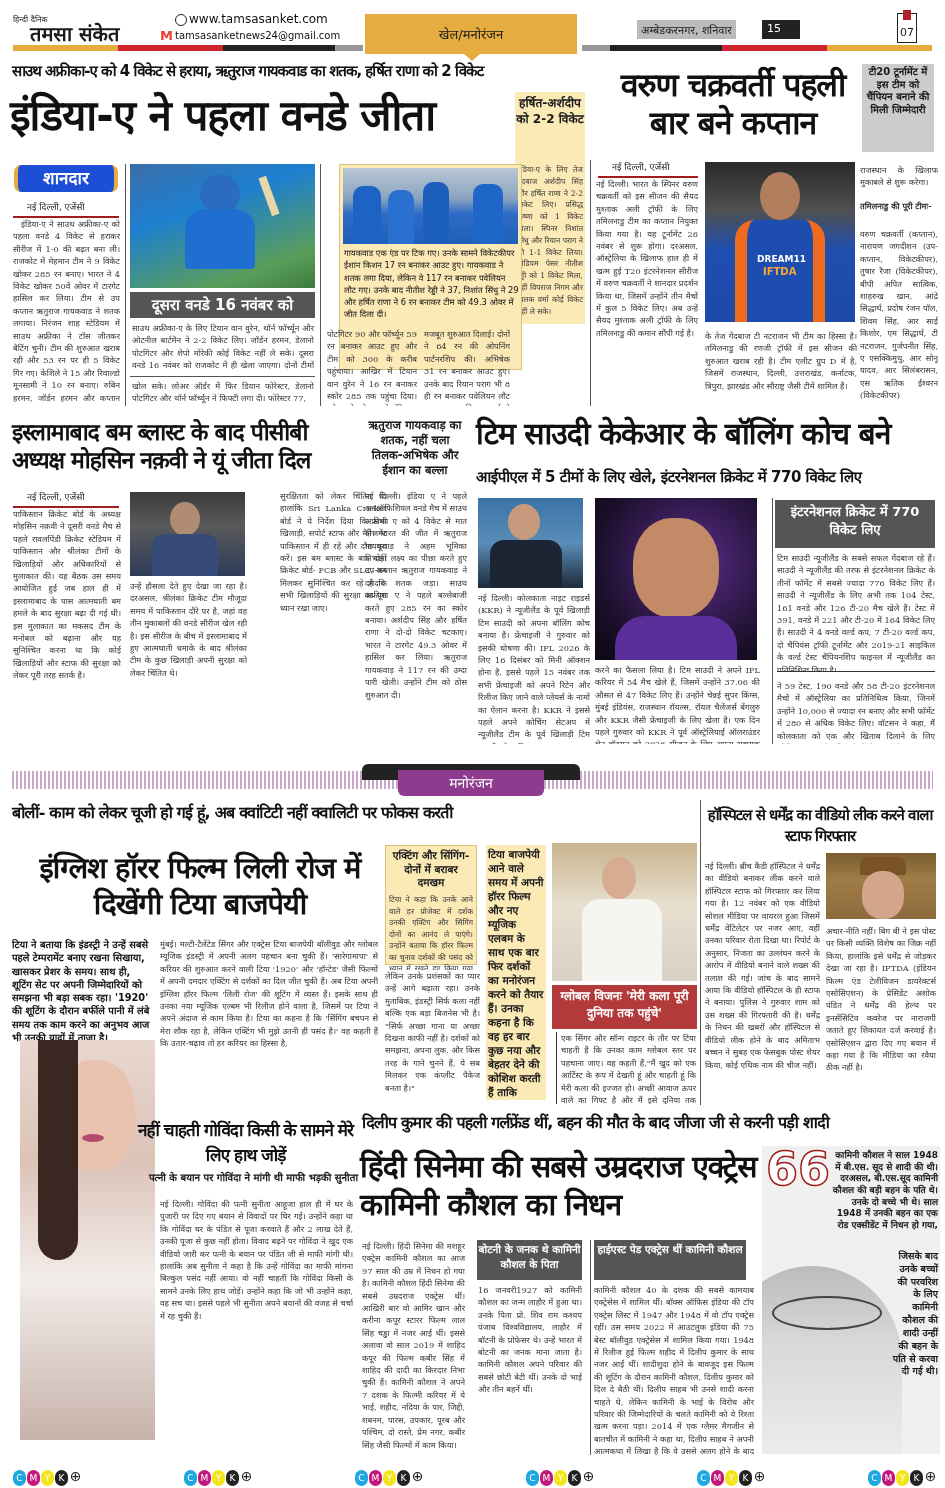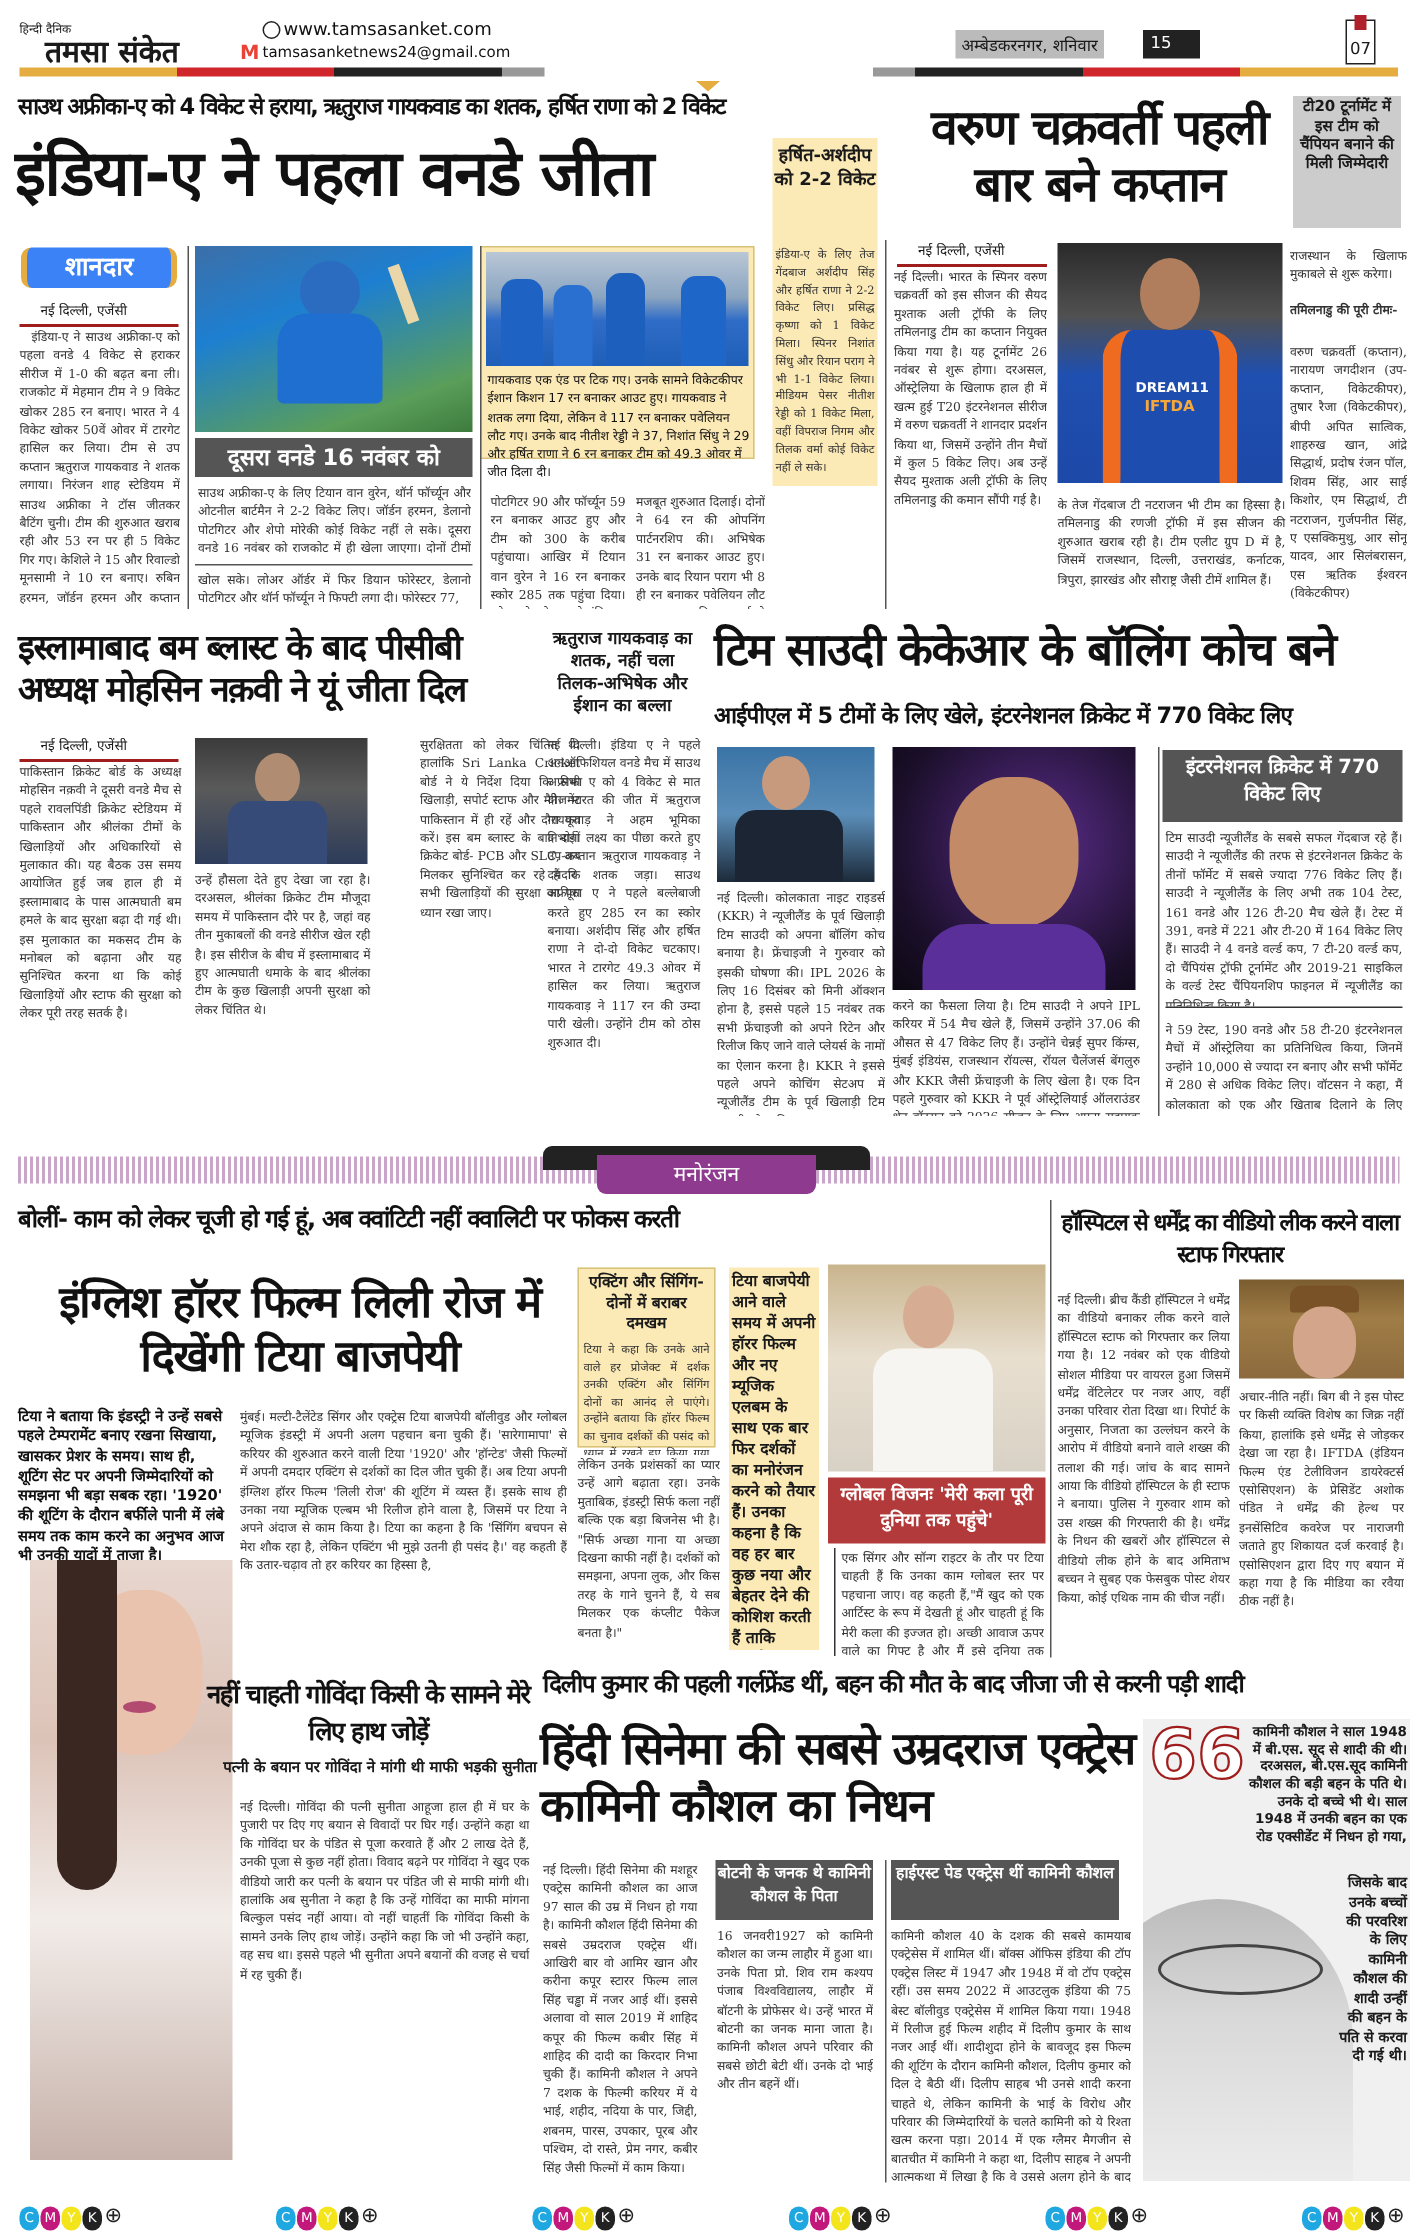--- a/index.html
+++ b/index.html
@@ -18,52 +18,55 @@
 <body>
 
 <div class="abs" style="left:0;top:0;width:773px;height:60px;">
   <div class="abs sans" style="left:13px;top:13px;font-size:8px;">हिन्दी दैनिक</div>
   <div class="abs sans" style="left:30px;top:20px;font-size:20px;font-weight:bold;">तमसा संकेत</div>
   <div class="abs" style="left:160px;top:30px;width:12px;height:12px;font-size:13px;font-weight:bold;color:#ea4335;font-family:'DejaVu Sans',sans-serif;line-height:12px;">M</div>
   <div class="abs" style="left:175px;top:14px;width:12px;height:12px;border:1.5px solid #222;border-radius:50%;"></div>
   <a class="abs sans" style="left:189px;top:12px;font-size:12px;color:#111;text-decoration:none;">www.tamsasanket.com</a>
   <a class="abs sans" style="left:175px;top:30px;font-size:10px;color:#111;text-decoration:none;">tamsasanketnews24@gmail.com</a>
   <div class="abs" style="left:13px;top:45px;width:350px;height:6px;background:linear-gradient(90deg,#e5ad3f 0 30%,#d0252b 30% 60%,#222 60% 92%,#999 92%);"></div>
+  <div class="abs sans" style="left:365px;top:14px;width:212px;height:40px;background:#e5ad3f;text-align:center;line-height:42px;font-size:13px;">
+    <span>खेल/मनोरंजन</span>
+  </div>
   <div class="abs" style="left:464px;top:54px;width:0;height:0;border-left:8px solid transparent;border-right:8px solid transparent;border-top:7px solid #e5ad3f;"></div>
   <div class="abs sans" style="left:637px;top:20px;height:19px;padding:2px 4px;background:#bbb;font-size:11px;">अम्बेडकरनगर, शनिवार</div>
   <div class="abs sans" style="left:762px;top:20px;height:19px;padding:2px 5px;background:#222;color:#fff;font-size:11px;">15 नवम्बर 2025</div>
   <div class="abs" style="left:582px;top:45px;width:350px;height:6px;background:linear-gradient(90deg,#999 0 8%,#222 8% 40%,#d0252b 40% 70%,#e5ad3f 70%);"></div>
   <div class="abs sans" style="left:897px;top:13px;width:20px;height:30px;border:1.5px solid #222;text-align:center;font-size:11px;padding-top:12px;">
     <span>07</span>
   </div>
   <div class="abs" style="left:903px;top:10px;width:8px;height:10px;background:#b0202a;"></div>
 </div>
 
 <div class="abs hl" style="left:12px;top:64px;font-size:15px;font-weight:bold;white-space:nowrap;">साउथ अफ्रीका-ए को 4 विकेट से हराया, ऋतुराज गायकवाड का शतक, हर्षित राणा को 2 विकेट</div>
 <div class="abs hl" style="left:10px;top:94px;font-size:42px;white-space:nowrap;">इंडिया-ए ने पहला वनडे जीता</div>
 <div class="abs sans" style="left:515px;top:92px;width:70px;height:70px;background:#fbe9b6;text-align:center;font-size:12px;font-weight:bold;line-height:1.3;padding-top:4px;">हर्षित-अर्शदीप को 2-2 विकेट</div>
 <div class="abs body" style="left:515px;top:162px;width:70px;height:162px;background:#fbe9b6;font-size:7.6px;line-height:11.8px;padding:2px;">इंडिया-ए के लिए तेज गेंदबाज अर्शदीप सिंह और हर्षित राणा ने 2-2 विकेट लिए। प्रसिद्ध कृष्णा को 1 विकेट मिला। स्पिनर निशांत सिंधु और रियान पराग ने भी 1-1 विकेट लिया। मीडियम पेसर नीतीश रेड्डी को 1 विकेट मिला, वहीं विपराज निगम और तिलक वर्मा कोई विकेट नहीं ले सके।</div>
 
-<div class="abs sans" style="left:14px;top:165px;width:104px;height:27px;background:#3b82f6;color:#fff;font-size:17px;font-weight:bold;text-align:center;line-height:27px;border-left:4px solid #e5ad3f;border-right:4px solid #e5ad3f;border-radius:7px;">
+<div class="abs sans" style="left:14px;top:165px;width:104px;height:27px;background:#1d4ed8;color:#fff;font-size:17px;font-weight:bold;text-align:center;line-height:27px;border-left:4px solid #e5ad3f;border-right:4px solid #e5ad3f;border-radius:7px;">
   <span>शानदार</span>
 </div>
 <div class="abs dateline" style="left:13px;top:198px;width:106px;">नई दिल्ली, एजेंसी</div>
 <div class="abs body" style="left:13px;top:218px;width:107px;height:186px;text-indent:8px;">इंडिया-ए ने साउथ अफ्रीका-ए को पहला वनडे 4 विकेट से हराकर सीरीज में 1-0 की बढ़त बना ली। राजकोट में मेहमान टीम ने 9 विकेट खोकर 285 रन बनाए। भारत ने 4 विकेट खोकर 50वें ओवर में टारगेट हासिल कर लिया। टीम से उप कप्तान ऋतुराज गायकवाड ने शतक लगाया। निरंजन शाह स्टेडियम में साउथ अफ्रीका ने टॉस जीतकर बैटिंग चुनी। टीम की शुरुआत खराब रही और 53 रन पर ही 5 विकेट गिर गए। केशिले ने 15 और रिवाल्डो मूनसामी ने 10 रन बनाए। रुबिन हरमन, जॉर्डन हरमन और कप्तान मार्क्स एकरमैन खाता भी नहीं खोल सके।</div>
 
 <div class="abs photo" style="left:130px;top:164px;width:185px;height:124px;background:linear-gradient(160deg,#3c6fa8 0%,#1d7fd1 35%,#5a9e5a 80%,#3d7b3d 100%);">
   <div class="abs" style="left:70px;top:10px;width:40px;height:40px;border-radius:50%;background:#2c6cc0;"></div>
   <div class="abs" style="left:55px;top:45px;width:70px;height:60px;background:#1f6fd0;border-radius:20px 20px 4px 4px;"></div>
   <div class="abs" style="left:135px;top:12px;width:8px;height:40px;background:#e9d7a9;transform:rotate(-20deg);"></div>
 </div>
 <div class="abs sans" style="left:130px;top:292px;width:185px;height:26px;background:#555;color:#fff;text-align:center;font-size:15px;font-weight:bold;line-height:26px;">दूसरा वनडे 16 नवंबर को</div>
 <div class="abs body" style="left:132px;top:322px;width:182px;height:50px;">साउथ अफ्रीका-ए के लिए टियान वान वुरेन, थॉर्न फॉर्च्यून और ओटनील बार्टमैन ने 2-2 विकेट लिए। जॉर्डन हरमन, डेलानो पोटगिटर और शेपो मोरेकी कोई विकेट नहीं ले सके। दूसरा वनडे 16 नवंबर को राजकोट में ही खेला जाएगा। दोनों टीमों के बीच टेस्ट सीरीज 1-1 से ड्रॉ रही थी।</div>
 <div class="abs" style="left:130px;top:376px;width:185px;height:1px;background:#555;"></div>
 <div class="abs body" style="left:132px;top:380px;width:182px;height:26px;">खोल सके। लोअर ऑर्डर में फिर डियान फोरेस्टर, डेलानो पोटगिटर और थॉर्न फॉर्च्यून ने फिफ्टी लगा दी। फोरेस्टर 77,</div>
 
-<div class="abs caption-y" style="left:320px;top:164px;width:183px;height:142px;">
+<div class="abs caption-y" style="left:339px;top:164px;width:183px;height:206px;">
   <div class="abs photo" style="left:3px;top:3px;width:175px;height:76px;background:linear-gradient(180deg,#b9c7d6 0%,#8aa4c0 40%,#2f6cc7 60%,#1f5fb8 100%);">
     <div class="abs" style="left:10px;top:18px;width:28px;height:58px;background:#1e63c3;border-radius:10px 10px 0 0;"></div>
     <div class="abs" style="left:45px;top:22px;width:26px;height:54px;background:#2a70d0;border-radius:10px 10px 0 0;"></div>
     <div class="abs" style="left:80px;top:14px;width:26px;height:62px;background:#1d5fbd;border-radius:10px 10px 0 0;"></div>
     <div class="abs" style="left:130px;top:16px;width:30px;height:60px;background:#1e66c8;border-radius:10px 10px 0 0;"></div>
   </div>
   <div class="abs sans" style="left:4px;top:82px;width:175px;font-size:8.3px;line-height:12.3px;color:#111;">गायकवाड एक एंड पर टिक गए। उनके सामने विकेटकीपर ईशान किशन 17 रन बनाकर आउट हुए। गायकवाड ने शतक लगा दिया, लेकिन वे 117 रन बनाकर पवेलियन लौट गए। उनके बाद नीतीश रेड्डी ने 37, निशांत सिंधु ने 29 और हर्षित राणा ने 6 रन बनाकर टीम को 49.3 ओवर में जीत दिला दी।</div>
 </div>
 <div class="abs body" style="left:327px;top:328px;width:90px;height:78px;">पोटगिटर 90 और फॉर्च्यून 59 रन बनाकर आउट हुए और टीम को 300 के करीब पहुंचाया। आखिर में टियान वान वुरेन ने 16 रन बनाकर स्कोर 285 तक पहुंचा दिया। बड़े टारगेट के सामने इंडिया-ए को ऋतुराज गायकवाड और अभिषेक शर्मा ने</div>
 <div class="abs body" style="left:424px;top:328px;width:86px;height:78px;">मजबूत शुरुआत दिलाई। दोनों ने 64 रन की ओपनिंग पार्टनरशिप की। अभिषेक 31 रन बनाकर आउट हुए। उनके बाद रियान पराग भी 8 ही रन बनाकर पवेलियन लौट गए। कप्तान तिलक वर्मा ने टीम को 100 रन के पार पहुंचाया, वे 39 रन बनाकर आउट हुए।</div>

